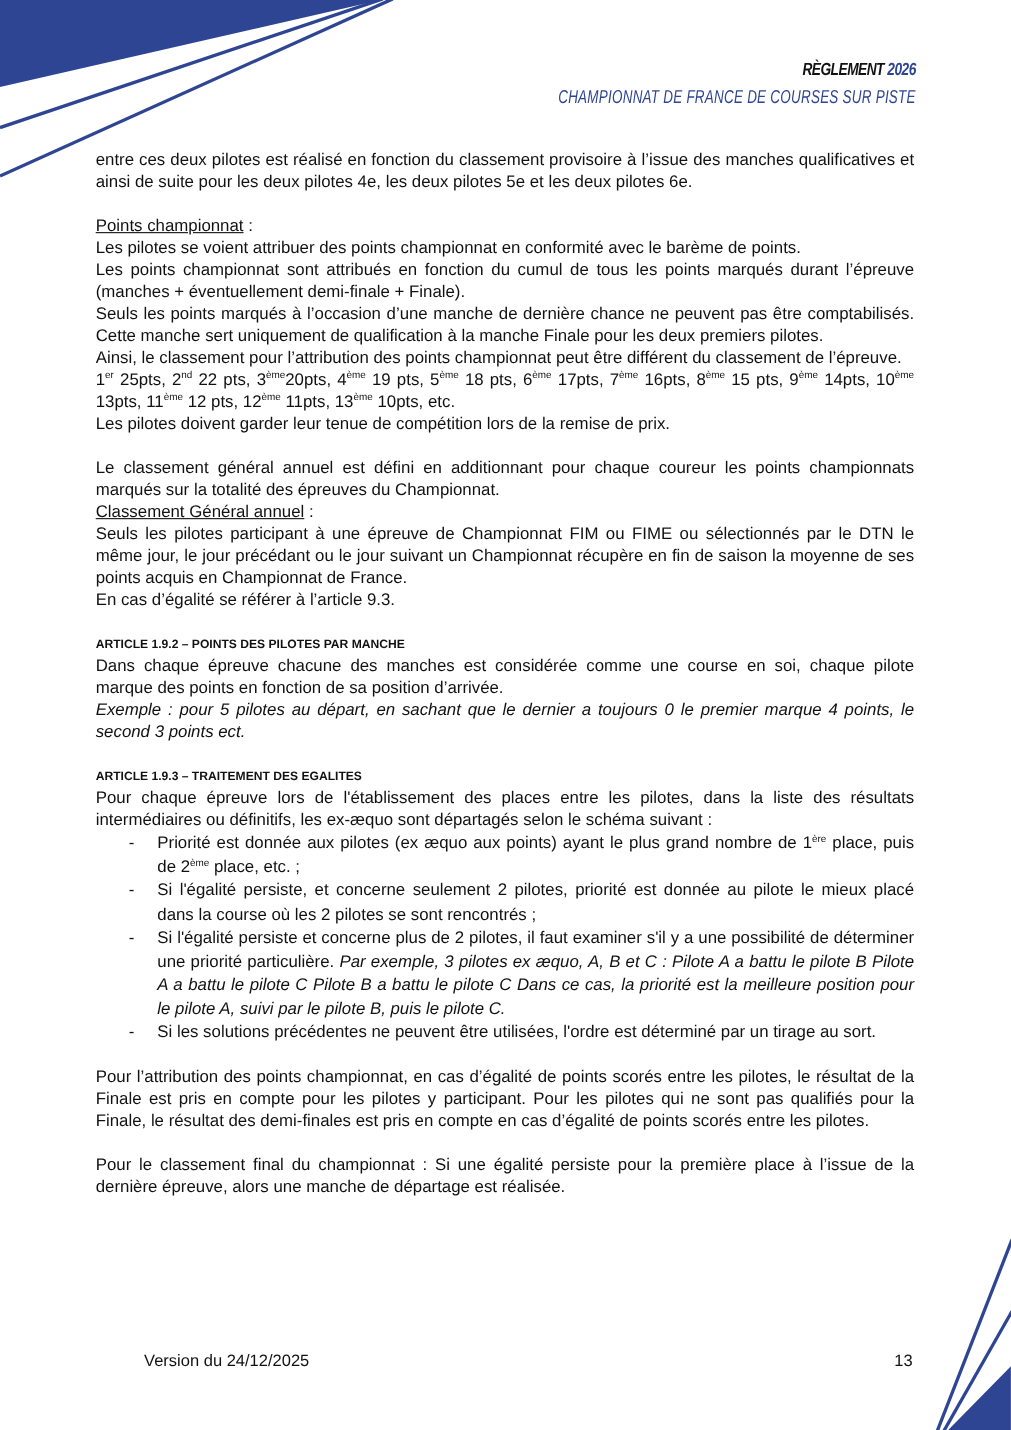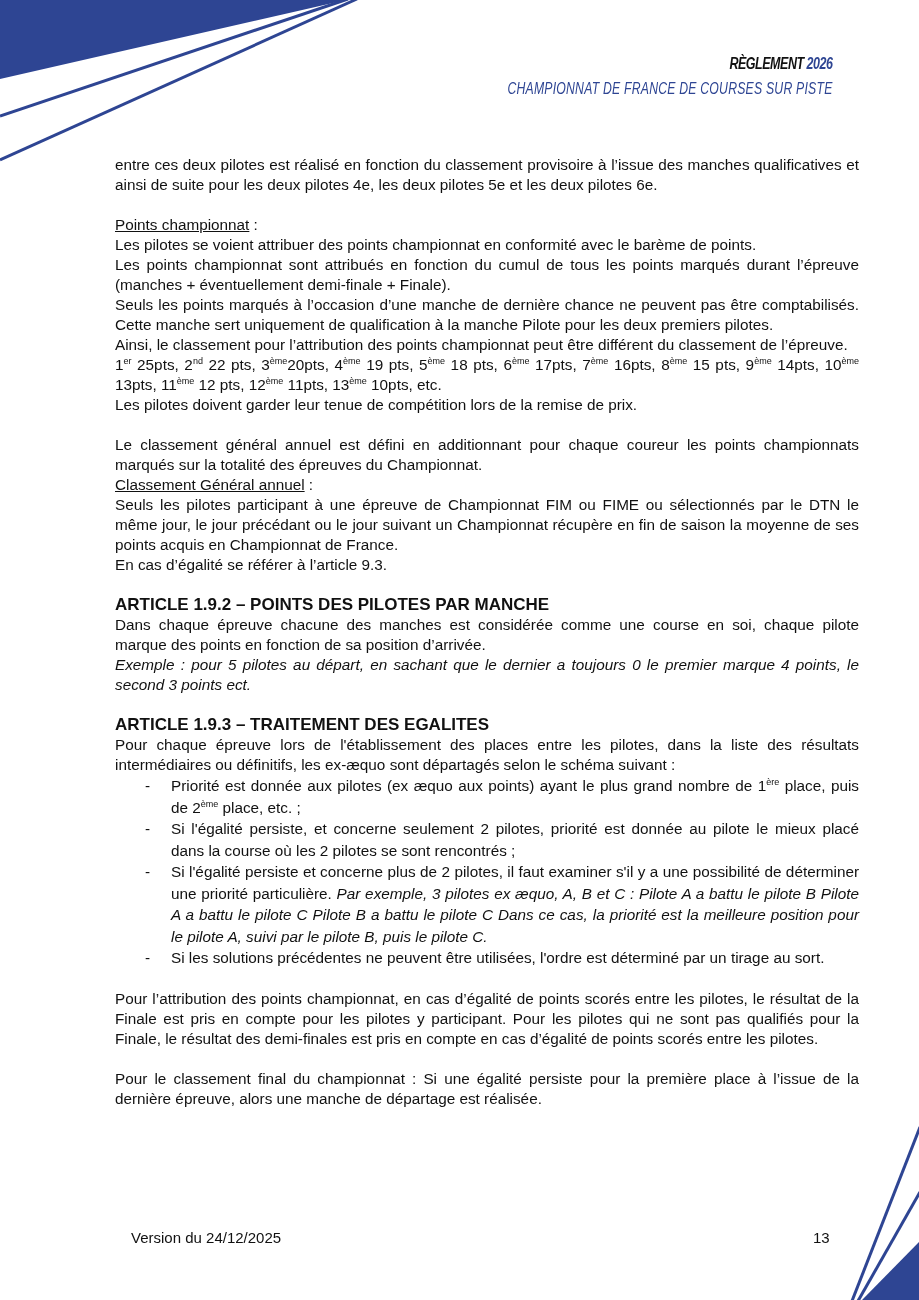--- a/index.html
+++ b/index.html
@@ -17,30 +17,30 @@
     transform: scaleX(0.78); transform-origin: right center;
   }
   .header .title-word { color: #111111; }
   .header .title-year { color: #2e4593; }
   .header .subtitle {
     color: #2e4593; font-style: italic; font-size: 17px; letter-spacing: 0.3px;
     line-height: 22px; margin-top: 4px;
     transform: scaleX(0.72); transform-origin: right center; white-space: nowrap;
   }
   .content {
-    position: absolute; left: 87px; top: 155px; width: 744px;
-    font-size: 15.3px; line-height: 20px; text-align: justify; margin-left: 28px;
+    position: absolute; left: 87px; top: 136px; width: 744px;
+    font-size: 15.3px; line-height: 20px; text-align: justify;
   }
   .content p { margin: 0; }
   .gap { height: 20px; }
   .u { text-decoration: underline; }
   .b { font-weight: normal; }
   .i { font-style: italic; }
   h2.article {
-    margin: 0; font-size: 17px; font-weight: bold; line-height: 20px;
+    margin: 0; font-size: 11px; font-weight: bold; line-height: 20px;
   }
   sup { font-size: 9px; line-height: 0; vertical-align: 6px; }
   ul.dash { list-style: none; margin: 0; padding: 0; }
   ul.dash li { position: relative; padding-left: 56px; line-height: 21.5px; margin-bottom: 0; }
   ul.dash li .dash-mark { position: absolute; left: 30px; top: 0; }
   .footer-version { position: absolute; left: 131px; top: 1229px; font-size: 15px; }
   .footer-page { position: absolute; left: 813px; top: 1229px; font-size: 15px; }
 </style>
 </head>
 <body>
@@ -63,21 +63,21 @@
   <div class="subtitle">CHAMPIONNAT DE FRANCE DE COURSES SUR PISTE</div>
 </div>
 
 <div class="content">
   <p>entre ces deux pilotes est réalisé en fonction du classement provisoire à l’issue des manches qualificatives et ainsi de suite pour les deux pilotes 4e, les deux pilotes 5e et les deux pilotes 6e.</p>
   <div class="gap"></div>
 
   <p><span class="b u">Points championnat</span><span class="b"> :</span></p>
   <p>Les pilotes se voient attribuer des points championnat en conformité avec le barème de points.</p>
   <p>Les points championnat sont attribués en fonction du cumul de tous les points marqués durant l’épreuve (manches + éventuellement demi-finale + Finale).</p>
-  <p>Seuls les points marqués à l’occasion d’une manche de dernière chance ne peuvent pas être comptabilisés. Cette manche sert uniquement de qualification à la manche Pilote pour les deux premiers pilotes.</p>
+  <p>Seuls les points marqués à l’occasion d’une manche de dernière chance ne peuvent pas être comptabilisés. Cette manche sert uniquement de qualification à la manche Finale pour les deux premiers pilotes.</p>
   <p>Ainsi, le classement pour l’attribution des points championnat peut être différent du classement de l’épreuve.</p>
   <p>
     <span>1</span><sup>er</sup><span> 25pts, </span><span>2</span><sup>nd</sup><span> 22 pts, </span><span>3</span><sup>ème</sup><span>20pts, </span><span>4</span><sup>ème</sup><span> 19 pts, </span><span>5</span><sup>ème</sup><span> 18 pts, </span><span>6</span><sup>ème</sup><span> 17pts, </span><span>7</span><sup>ème</sup><span> 16pts, </span><span>8</span><sup>ème</sup><span> 15 pts, </span><span>9</span><sup>ème</sup><span> 14pts, </span><span>10</span><sup>ème</sup><span> 13pts, </span><span>11</span><sup>ème</sup><span> 12 pts, </span><span>12</span><sup>ème</sup><span> 11pts, </span><span>13</span><sup>ème</sup><span> 10pts, etc.</span>
   </p>
   <p>Les pilotes doivent garder leur tenue de compétition lors de la remise de prix.</p>
   <div class="gap"></div>
 
   <p>Le classement général annuel est défini en additionnant pour chaque coureur les points championnats marqués sur la totalité des épreuves du Championnat.</p>
   <p><span class="u">Classement Général annuel</span><span> :</span></p>
   <p>Seuls les pilotes participant à une épreuve de Championnat FIM ou FIME ou sélectionnés par le DTN le même jour, le jour précédant ou le jour suivant un Championnat récupère en fin de saison la moyenne de ses points acquis en Championnat de France.</p>

